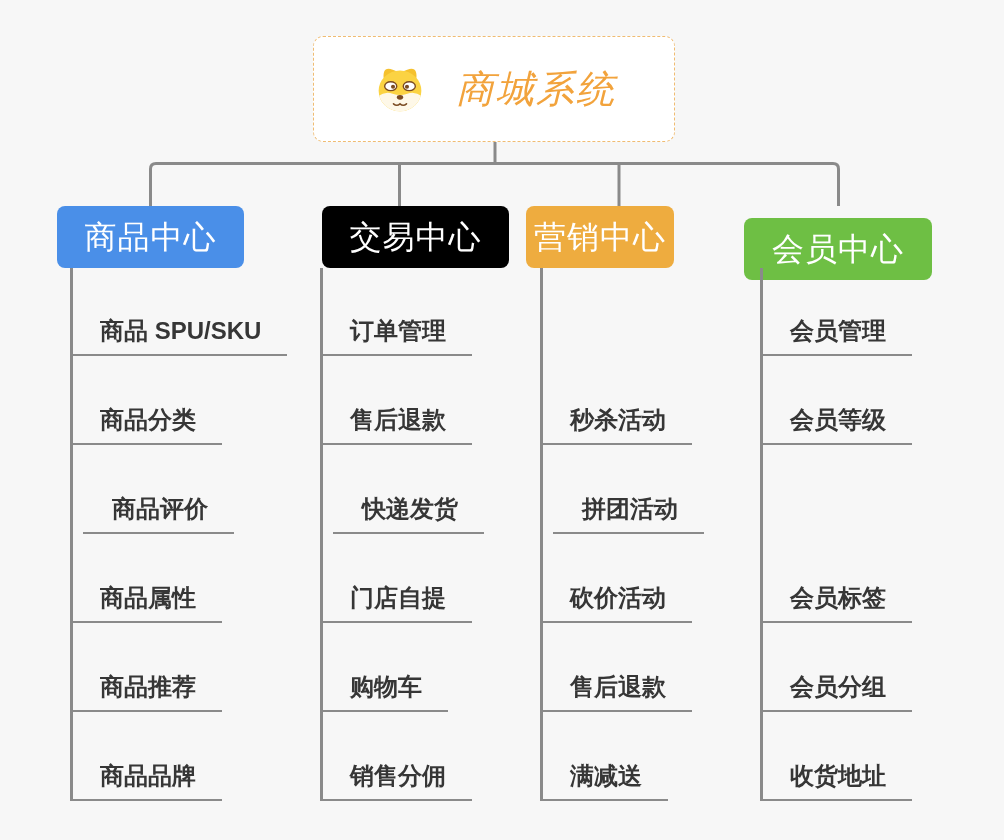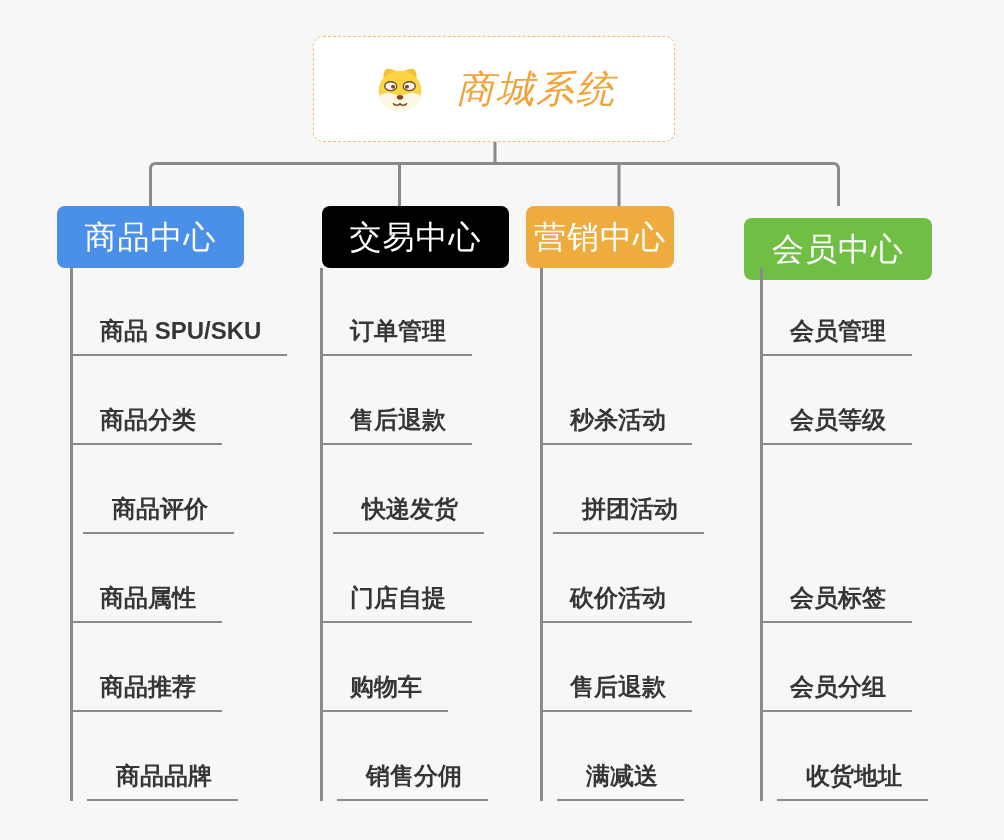--- a/index.html
+++ b/index.html
@@ -31,21 +31,21 @@
 
   
   .column{position:absolute;top:268px;width:270px;height:535px;font-weight:bold;}
   .c1{left:70px;} .c2{left:320px;} .c3{left:540px;} .c4{left:760px;}
   .trunk{position:absolute;left:0;top:0;width:3px;height:533px;background:#8a8a8a;}
   .leaf{
     position:absolute;left:1px;display:inline-block;white-space:nowrap;
     font-size:24px;color:#363636;line-height:34px;
     padding:0 26px 6px 29px;border-bottom:2px solid #8a8a8a;cursor:pointer;
   }
-  .r1{top:46px;} .r2{top:135px;text-align:center;} .r3{top:224px;margin-left:12px;} .r4{top:313px;} .r5{top:402px;} .r6{top:491px;margin-left:16px;}
+  .r1{top:46px;} .r2{top:135px;text-align:center;} .r3{top:224px;margin-left:12px;} .r4{top:313px;} .r5{top:402px;} .r6{top:491px;}
 </style>
 </head>
 <body>
 
 <div class="canvas">
 
   <svg class="connectors" viewBox="0 0 1004 840" xmlns="http://www.w3.org/2000/svg">
     <path d="M495 141 V 163" stroke="#8a8a8a" stroke-width="3" fill="none"></path>
     <path d="M150.5 206 V 169 Q150.5 163.5 156 163.5 H 833 Q838.5 163.5 838.5 169 V 206" stroke="#8a8a8a" stroke-width="3" fill="none"></path>
     <path d="M399.5 163.5 V 206" stroke="#8a8a8a" stroke-width="3" fill="none"></path>

